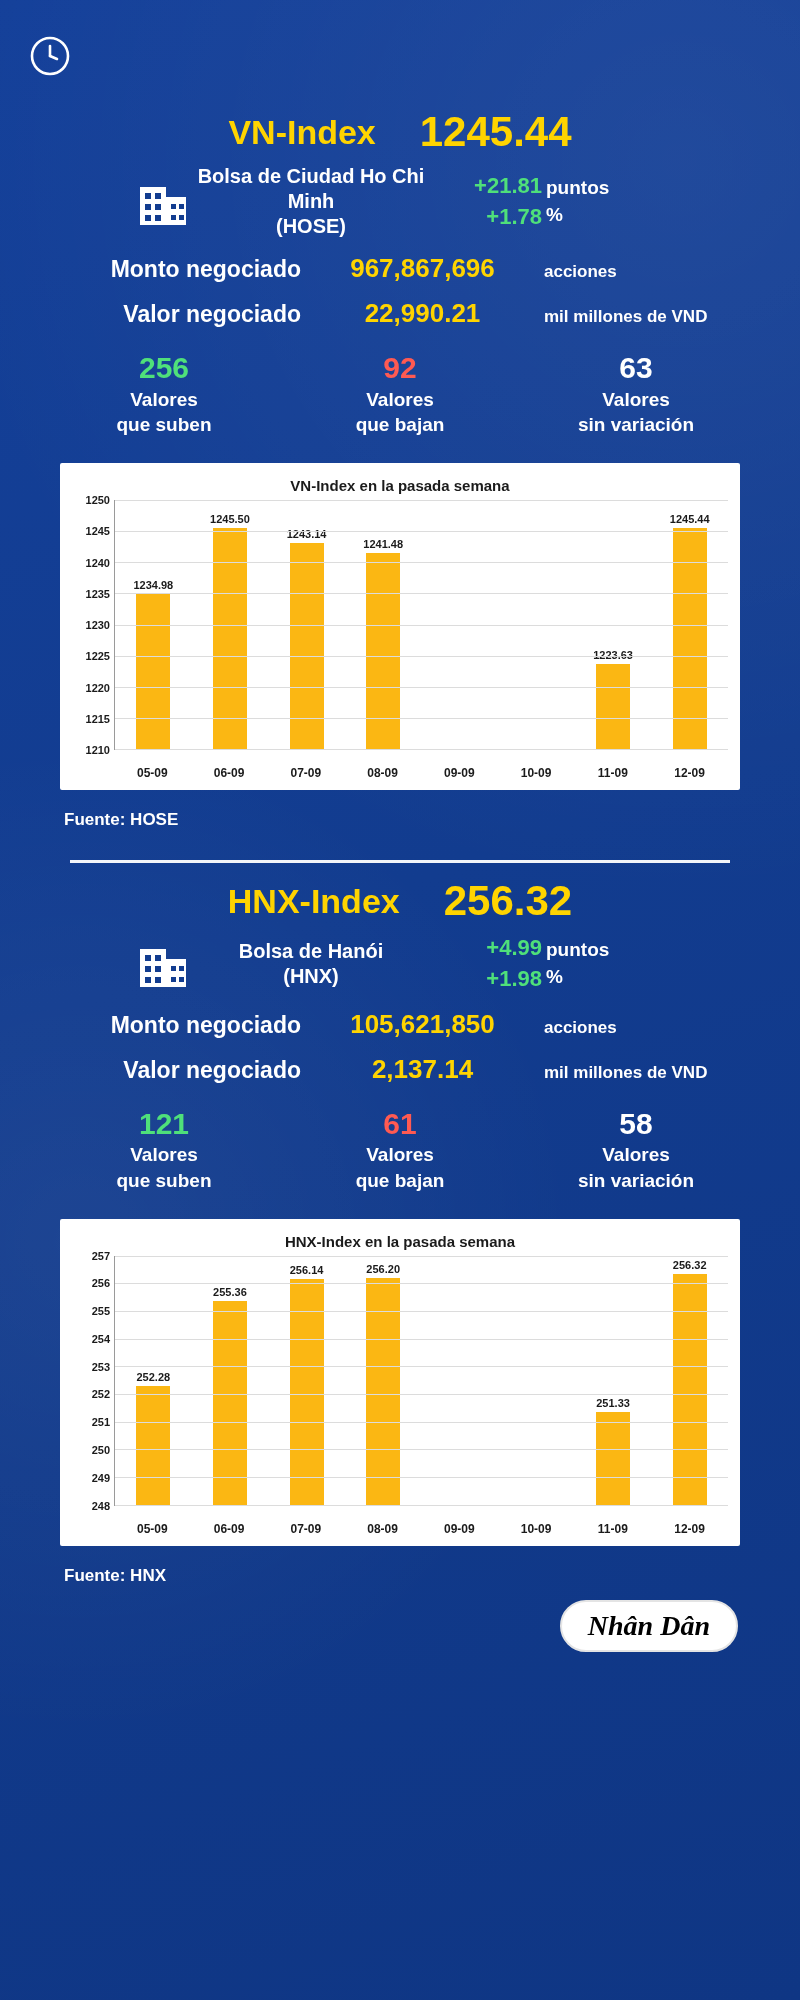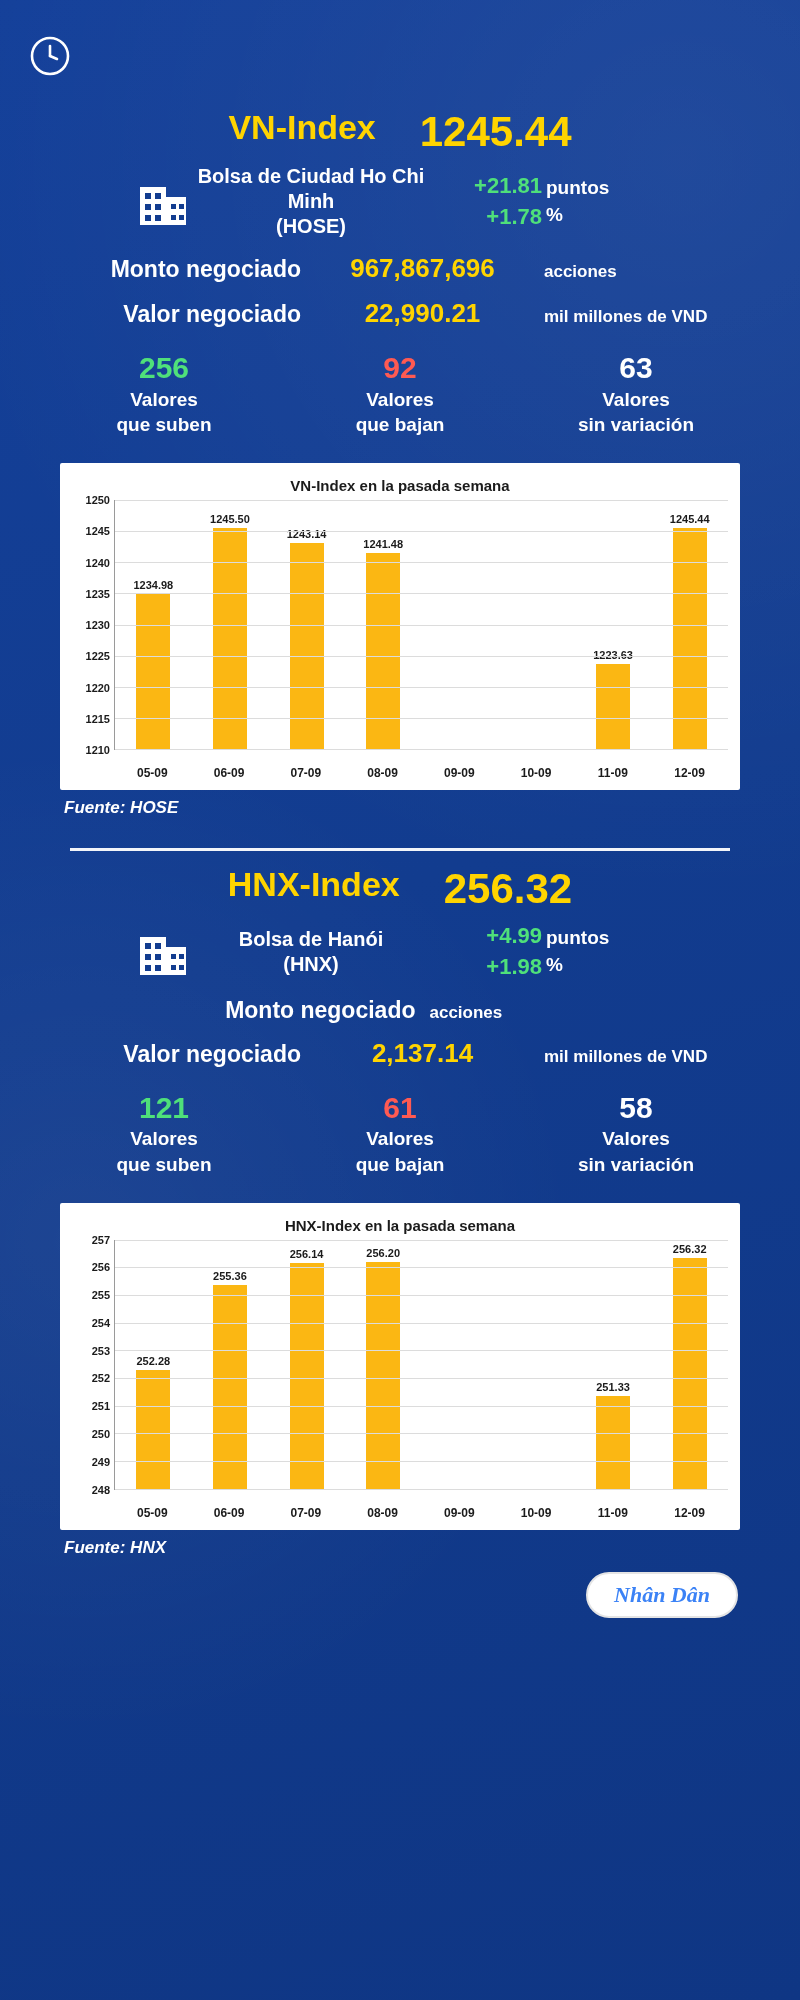--- a/index.html
+++ b/index.html
@@ -24,21 +24,21 @@
 
   
   .header { display: flex; align-items: center; gap: 14px; padding: 36px 4px 18px 8px; }
   .clock-icon { width: 40px; height: 40px; flex: 0 0 40px; }
   .header-text {
     font-style: italic; font-weight: bold; font-size: 19px; color: #ffffff; letter-spacing: 0.1px;
   }
 
   
   .index-title-row {
-    display: flex; justify-content: center; gap: 44px;
+    display: flex; align-items: center; justify-content: center; gap: 44px;
     margin-top: 14px;
   }
   .index-name { font-size: 34px; font-weight: bold; color: #ffd400; }
   .index-value { font-size: 42px; font-weight: bold; color: #ffd400; }
 
   .exchange-row {
     display: flex; align-items: center; justify-content: center; gap: 4px; margin-top: 8px;
   }
   .building-icon { width: 58px; height: 58px; flex: 0 0 58px; }
   .exchange-name {
@@ -83,31 +83,31 @@
   .bars { position: absolute; inset: 0; display: flex; align-items: flex-end; }
   .bar-slot { flex: 1 1 0; height: 100%; position: relative; display: flex; align-items: flex-end; justify-content: center; }
   .bar { width: 34px; background: #fbb713; }
   .bar-label {
     position: absolute; left: 50%; transform: translateX(-50%);
     font-size: 11px; font-weight: bold; color: #1b1b1b; white-space: nowrap;
   }
   .x-axis { display: flex; margin-left: 42px; margin-top: 16px; }
   .x-tick { flex: 1 1 0; text-align: center; font-size: 12px; font-weight: bold; color: #1b1b1b; }
 
-  .source { font-size: 17px; font-weight: bold; font-style: italic; margin: 8px 0 0 42px; }
+  .source { font-size: 17px; font-weight: bold; margin: 20px 0 0 42px; }
 
   .divider { height: 3px; background: #ffffff; margin: 30px 48px 6px 48px; opacity: 0.95; }
 
   
   .footer { display: flex; justify-content: flex-end; padding: 14px 40px 22px 0; }
   .logo {
     background: #ffffff; border-radius: 26px; padding: 8px 26px;
     border: 2px solid #e4e4e4;
   }
-  .logo-text { color: #3b82f6; font-family: "Liberation Serif", serif; font-weight: bold; font-style: italic; font-size: 22px; text-align: center; }
+  .logo-text { color: #000000; font-family: "Liberation Serif", serif; font-weight: bold; font-style: italic; font-size: 28px; text-align: center; }
 </style>
 </head>
 <body>
 
 <div class="bg-sheen"></div>
 
 <div class="page">
 
   <div class="header">
     <span class="clock-icon">
@@ -291,20 +291,21 @@
         <div class="delta-pct">+1.98</div>
       </div>
       <div class="unit-col">
         <div class="unit-line">puntos</div>
         <div class="unit-line">%</div>
       </div>
     </div>
 
     <div class="stat-row">
       <div class="stat-label">Monto negociado</div>
+      <div class="stat-value">105,621,850</div>
       <div class="stat-unit">acciones</div>
     </div>
 
     <div class="stat-row">
       <div class="stat-label">Valor negociado</div>
       <div class="stat-value">2,137.14</div>
       <div class="stat-unit">mil millones de VND</div>
     </div>
 
     <div class="breadth">

